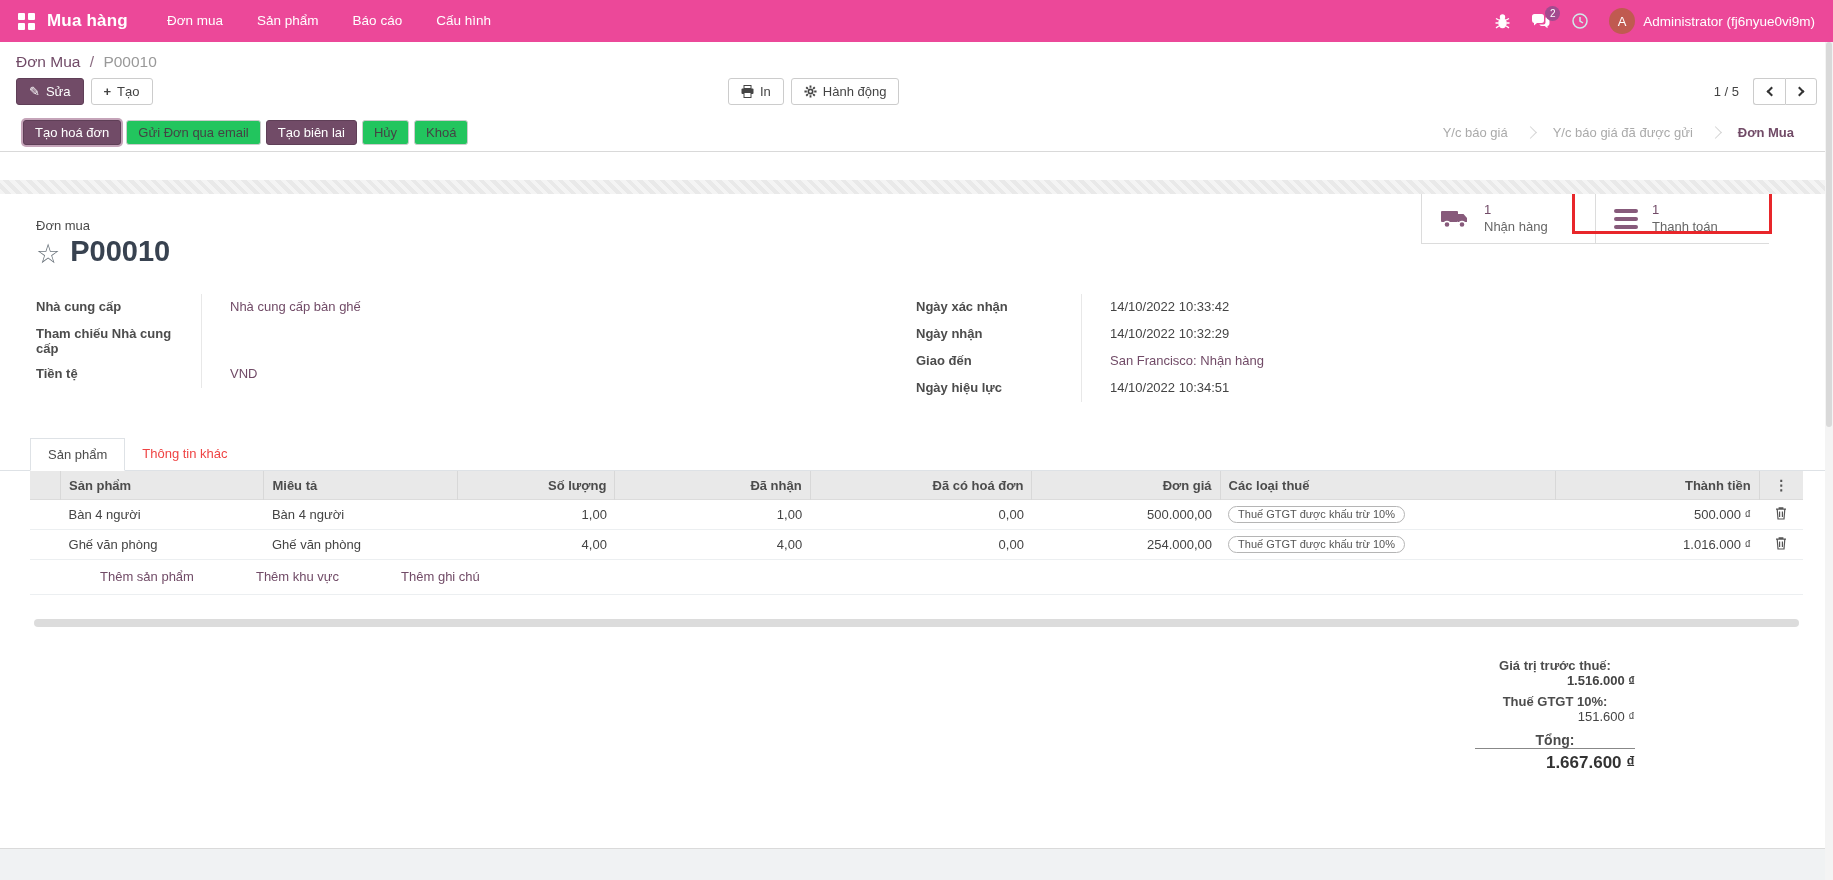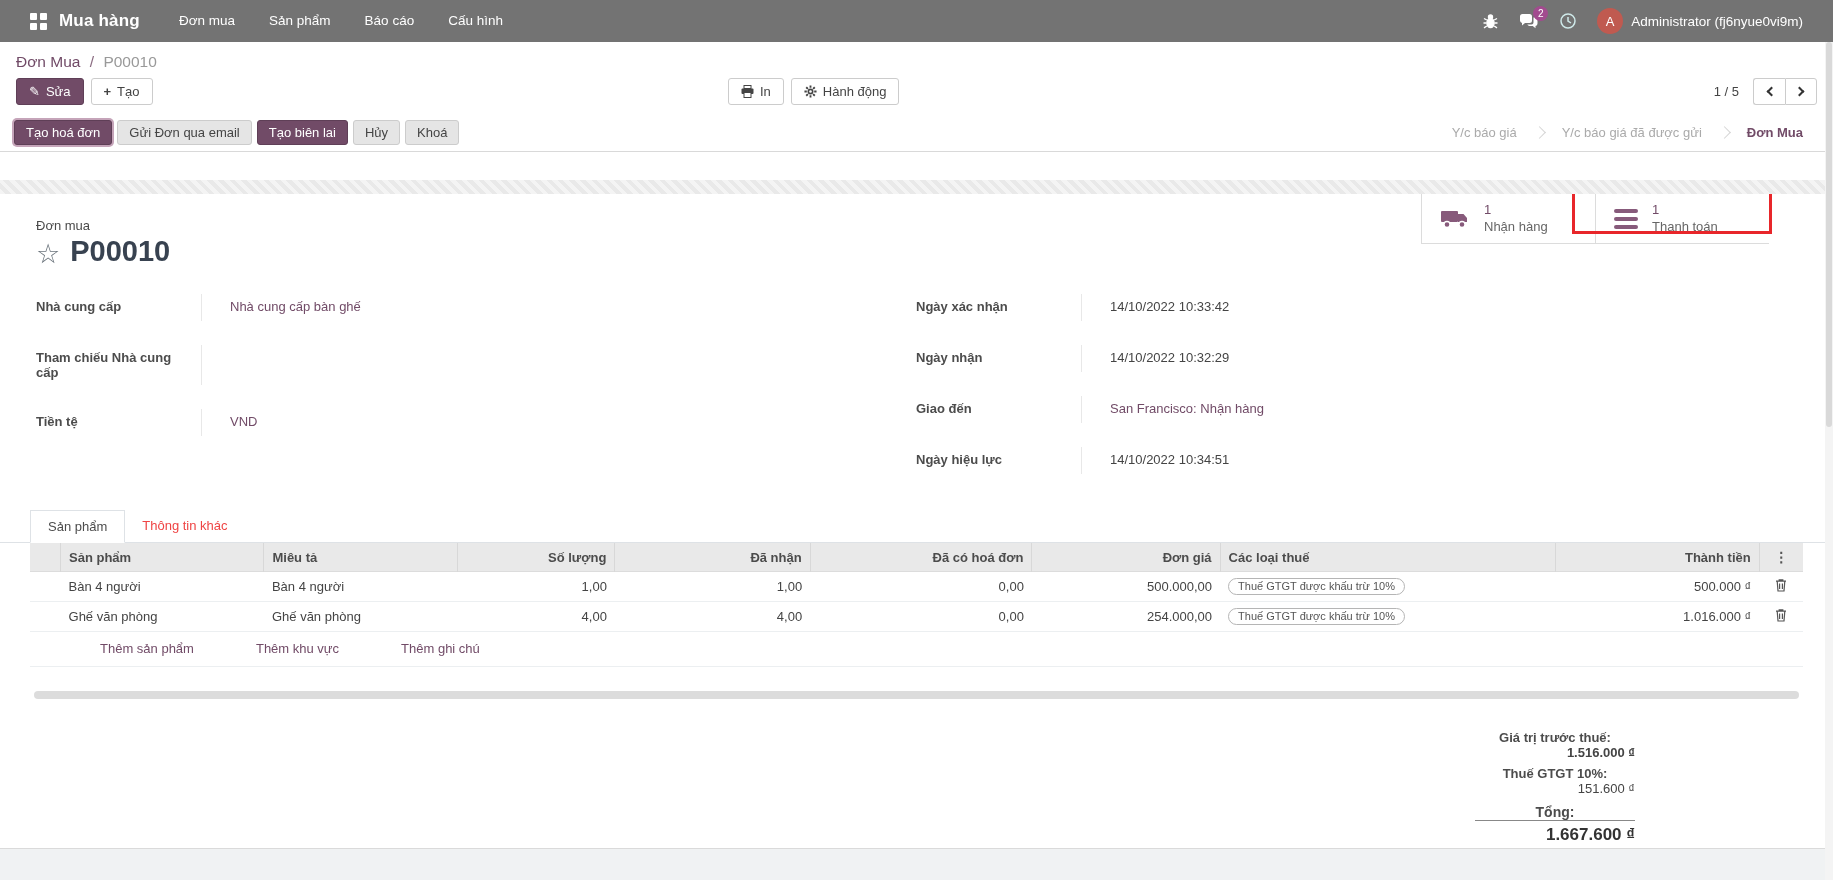--- a/index.html
+++ b/index.html
@@ -5,22 +5,22 @@
   * { box-sizing: border-box; margin: 0; padding: 0; }
   html,body { width: 1833px; height: 880px; }
   body {
     font-family: "Liberation Sans", sans-serif;
     font-size: 13px; color: #444;
     background: #fff; overflow: hidden;
     display: flex; flex-direction: column; position: relative;
   }
 
   
-  .navbar { height: 42px; flex: 0 0 42px; background: #737373; color: #fff;
-    display: flex; align-items: center; padding: 0 22px; }
+  .navbar { height: 42px; flex: 0 0 42px; background: #ec4899; color: #fff;
+    display: flex; align-items: center; padding: 0 10px; }
   .apps-grid { display: grid; grid-template-columns: 7px 7px; grid-gap: 3px; margin: 0 12px 0 8px; cursor: pointer; }
   .apps-grid span { width: 7px; height: 7px; background: #fff; border-radius: 1px; display: block; }
   .app-name { font-size: 17px; font-weight: bold; margin-right: 22px; letter-spacing: .2px; }
   .nav-item { padding: 0 17px; line-height: 42px; font-size: 13.5px; cursor: pointer; }
   .navbar-right { margin-left: auto; display: flex; align-items: center; gap: 20px; padding-right: 8px; }
   .nav-icon { position: relative; display: flex; align-items: center; cursor: pointer; }
   .badge { position: absolute; top: -7px; right: -9px; background: #a24b8f; color: #fff;
     font-size: 10px; min-width: 15px; height: 15px; line-height: 15px; text-align: center;
     border-radius: 8px; padding: 0 3px; }
   .user-menu { display: flex; align-items: center; gap: 8px; cursor: pointer; }
@@ -44,23 +44,23 @@
   .pager-value { margin-right: 14px; color: #444; }
   .pager-btn { width: 32px; height: 27px; border: 1px solid #ccc; background: #fff;
     display: flex; align-items: center; justify-content: center; cursor: pointer; }
   .pager-btn.prev { border-radius: 3px 0 0 3px; border-right: none; }
   .pager-btn.next { border-radius: 0 3px 3px 0; }
   .chev { width: 7px; height: 7px; border-left: 2px solid #333; border-bottom: 2px solid #333; display: block; }
   .chev.left { transform: rotate(45deg); margin-left: 3px; }
   .chev.right { transform: rotate(-135deg); margin-right: 3px; }
 
   
-  .statusbar { display: flex; align-items: center; padding: 6px 14px; border-bottom: 1px solid #d9d9d9; flex: 0 0 auto; }
+  .statusbar { display: flex; align-items: center; padding: 6px 23px; border-bottom: 1px solid #d9d9d9; flex: 0 0 auto; }
   .sb-btn { font-size: 13px; padding: 4px 11px; border-radius: 3px; border: 1px solid #ccc;
-    background: #e5e5e5; color: #444; margin-right: 5px; cursor: pointer; }
+    background: #22c55e; color: #444; margin-right: 5px; cursor: pointer; }
   .sb-btn.primary { background: #714B67; border-color: #5f3f57; color: #fff; }
   .sb-btn.ringed { box-shadow: 0 0 0 2px #c5a4b9; }
   .steps { margin-left: auto; display: flex; align-items: center; color: #aaa; }
   .step { padding: 2px 16px; cursor: pointer; }
   .step.active { color: #714B67; font-weight: bold; }
   .step-sep { width: 9px; height: 9px; border-top: 1px solid #d5d5d5; border-right: 1px solid #d5d5d5;
     transform: rotate(45deg); margin: 0 2px; }
 
   .spacer-white { height: 28px; flex: 0 0 28px; background: #fff; }
   .hatch { height: 14px; flex: 0 0 14px;
@@ -80,21 +80,21 @@
   .annotation-box { position: absolute; top: -13px; bottom: 9px; left: -24px; right: -3px;
     border: 3px solid #e8262a; pointer-events: none; }
 
   .title-block { margin: 24px 36px 0; }
   .title-small { font-size: 13px; color: #4a4a4a; margin-bottom: 2px; }
   .title-row { display: flex; align-items: center; }
   .star { font-size: 27px; color: #6c757d; margin: 6px 10px 0 0; line-height: 1; cursor: pointer; }
   .record-title { font-size: 29px; font-weight: bold; color: #384250; }
 
   .field-groups { margin: 26px 36px 0; display: flex; }
-  .field-group { display: flex; flex-direction: column; gap: 24px; }
+  .field-group { display: flex; flex-direction: column; }
   .field-group.left { width: 640px; }
   .field-group.right { width: 590px; margin-left: 240px; }
   .field-row { display: flex; }
   .field-label { width: 165px; flex: 0 0 165px; font-weight: bold; color: #4c4c4c; padding: 5px 10px 5px 0; }
   .field-value { flex: 1; border-left: 1px solid #e8e8e8; padding: 5px 0 5px 28px; color: #444; min-height: 27px; }
   .field-value.link { color: #714B67; cursor: pointer; }
 
   
   .tabs { margin-top: 36px; padding-left: 30px; display: flex; border-bottom: 1px solid #dee2e6; }
   .tab { padding: 8px 17px; font-size: 13px; cursor: pointer; margin-bottom: -1px; }

